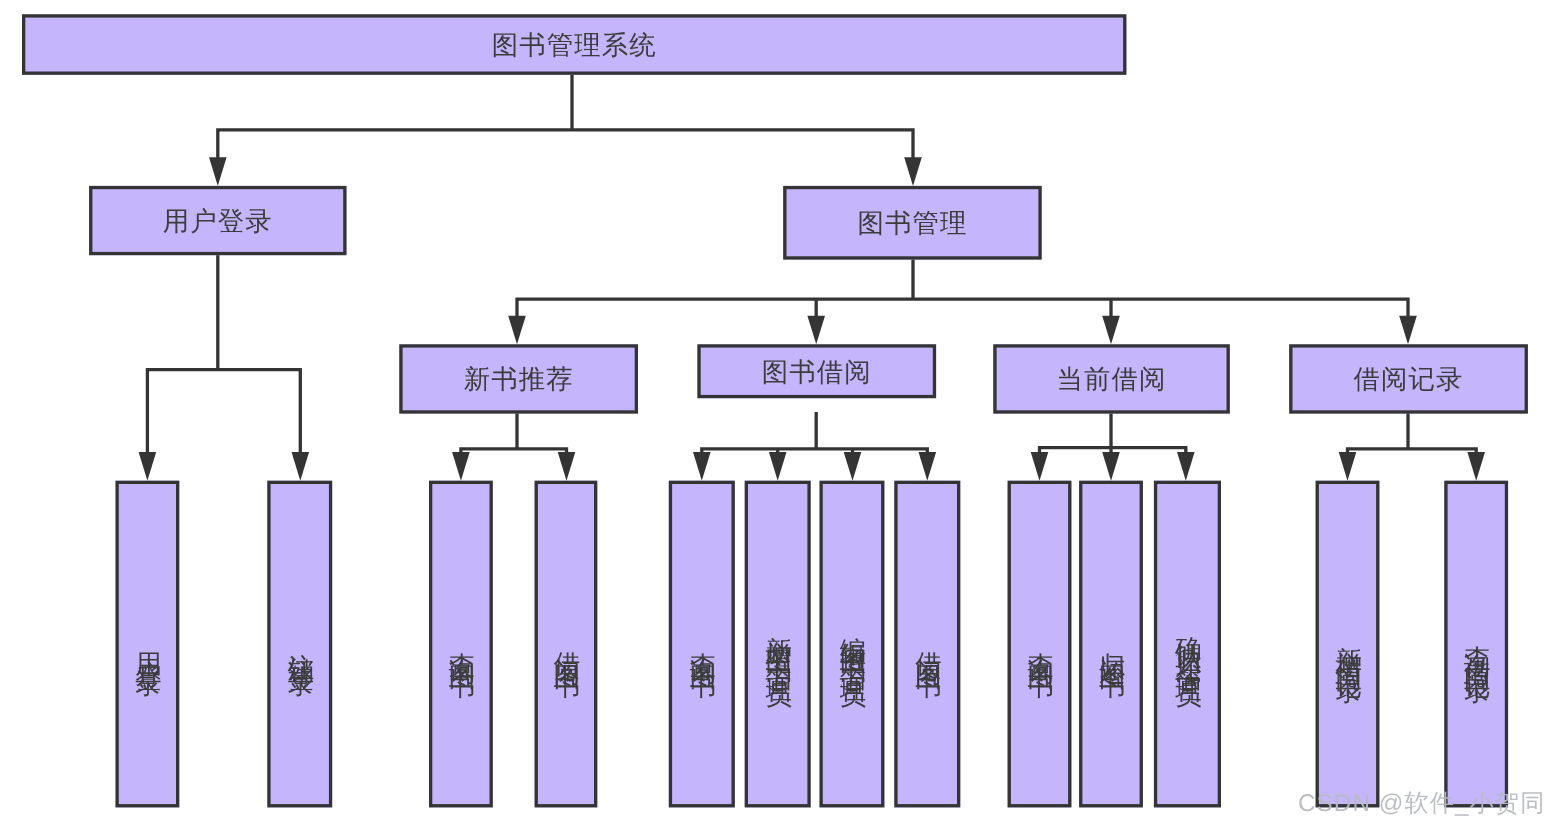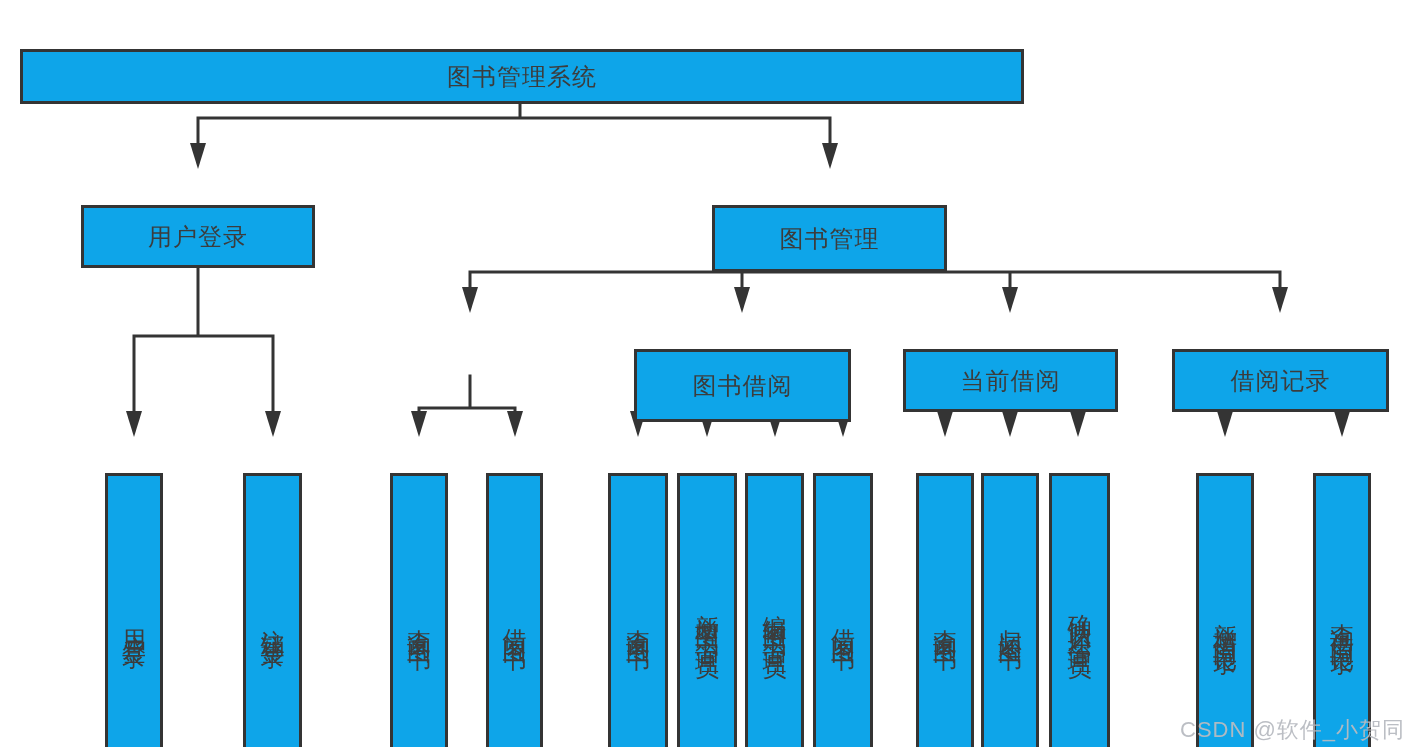--- a/index.html
+++ b/index.html
@@ -8,27 +8,26 @@
     width:1405px;height:747px;
     background:#ffffff;
     overflow:hidden;
     font-family:"Liberation Sans","DejaVu Sans",sans-serif;
   }
   .connectors{position:absolute;left:0;top:0;z-index:1;}
   .node{
     position:absolute;
     box-sizing:border-box;
     border:3px solid #343434;
-    background:#0ea5e9;
+    background:#c4b5fd;
     display:flex;
     align-items:center;
     justify-content:center;
     color:#3c3c3c;
     z-index:2;
-    margin-top:36px;
   }
   .hnode{font-size:24px;letter-spacing:1px;}
   .root{font-size:24px;letter-spacing:1px;}
   .leaf{top:437px;height:297px;}
   .leaf .vtext{
     writing-mode:vertical-rl;
     text-orientation:mixed;
     font-size:24px;
     letter-spacing:6px;
     line-height:1;
@@ -94,21 +93,24 @@
     <span>图书管理系统</span>
   </div>
 
   <div class="node hnode" style="left:81px;top:169px;width:234px;height:63px">
     <span>用户登录</span>
   </div>
   <div class="node hnode" style="left:712px;top:169px;width:235px;height:67px">
     <span>图书管理</span>
   </div>
 
-  <div class="node hnode" style="left:634px;top:313px;width:217px;height:73px">
+  <div class="node hnode" style="left:363px;top:313px;width:217px;height:63px">
+    <span>新书推荐</span>
+  </div>
+  <div class="node hnode" style="left:634px;top:313px;width:217px;height:49px">
     <span>图书借阅</span>
   </div>
   <div class="node hnode" style="left:1172px;top:313px;width:217px;height:63px">
     <span>借阅记录</span>
   </div>
   <div class="node hnode" style="left:903px;top:313px;width:215px;height:63px">
     <span>当前借阅</span>
   </div>
 
   <div class="node leaf" style="left:105px;width:58px">

